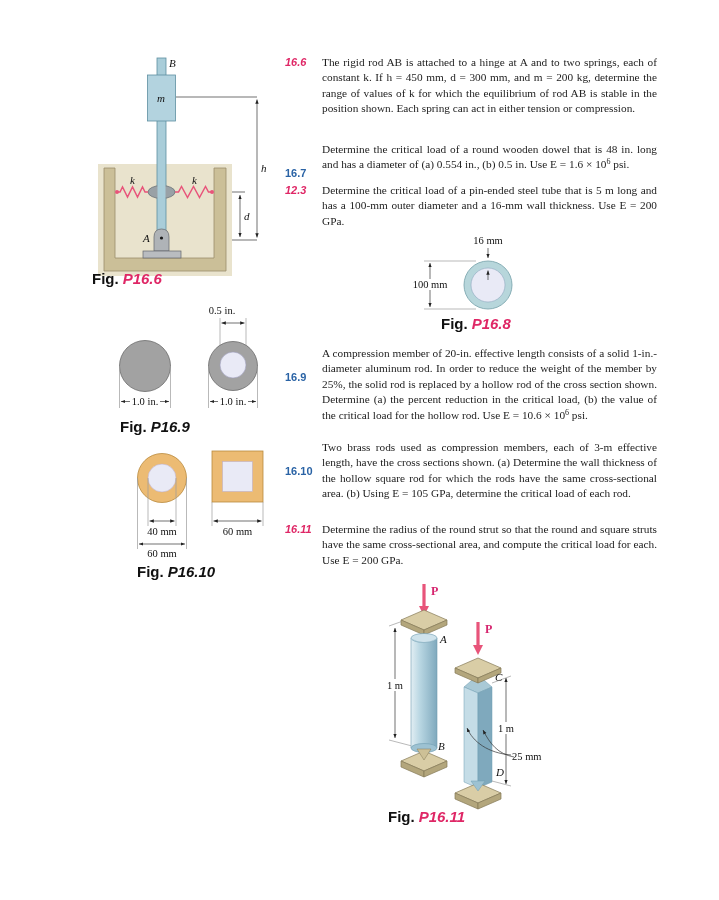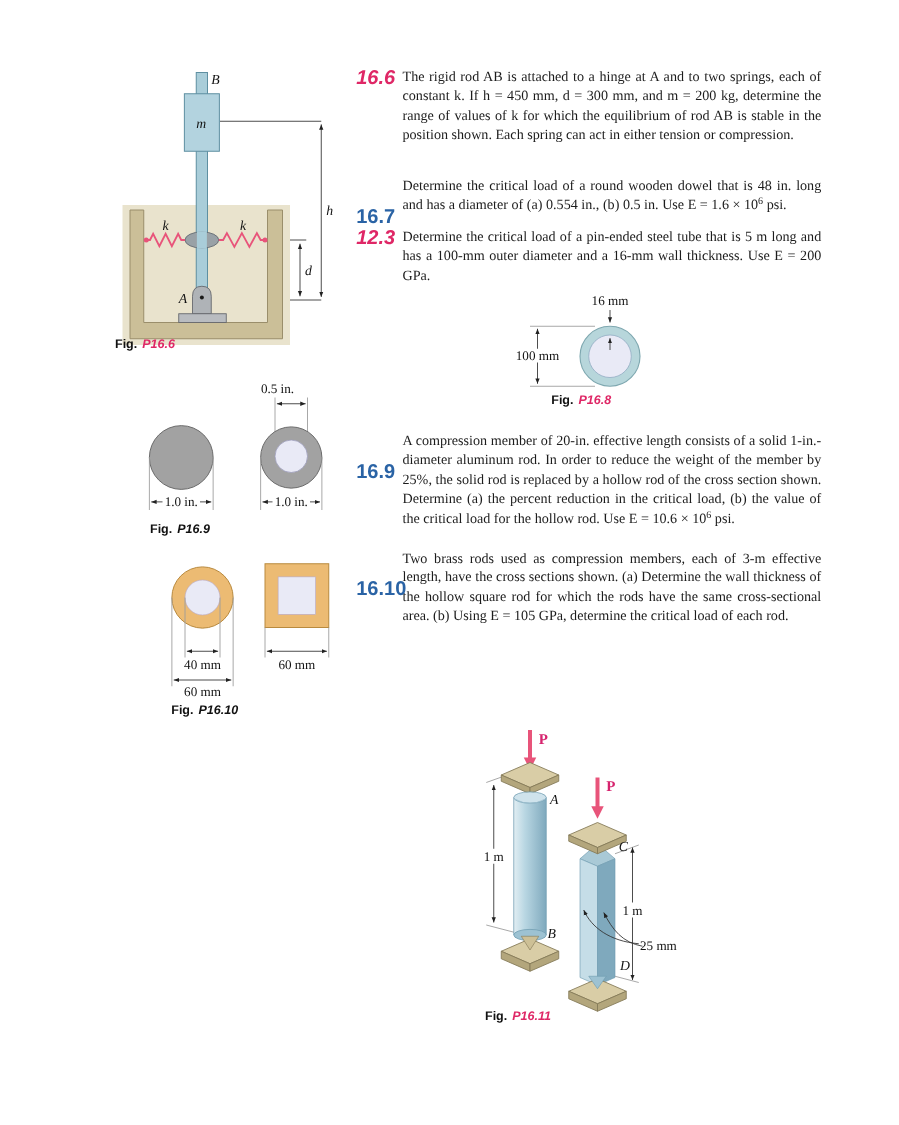--- a/index.html
+++ b/index.html
@@ -1,28 +1,28 @@
 <!DOCTYPE html>
 <html><head>
 <meta charset="utf-8">
 <style>
   html,body{margin:0;padding:0;background:#ffffff;}
   #page{position:relative;width:719px;height:900px;background:#ffffff;overflow:hidden;
         font-family:"Liberation Serif",serif;color:#1a1a1a;}
   .problem{position:absolute;left:285px;width:372px;font-size:11.3px;line-height:15.4px;
            text-align:justify;color:#1c1c1c;}
   .pnum{position:absolute;left:0;top:0;width:31px;
-        font-family:"Liberation Sans",sans-serif;font-weight:bold;font-size:16px;}
+        font-family:"Liberation Sans",sans-serif;font-weight:bold;font-size:11px;}
   .pnum.blue{color:#2a63a5;margin-top:24px;}
   .pnum.mag{color:#df2766;font-style:italic;}
   .ptext{display:block;padding-left:37px;}
   .run-i{}
   .run-sup{font-size:8px;position:relative;top:-4px;}
   .figcap{position:absolute;font-family:"Liberation Sans",sans-serif;font-weight:bold;
-          font-size:10px;color:#111;white-space:nowrap;}
+          font-size:15px;color:#111;white-space:nowrap;}
   .figcap .capnum{margin-left:4px;font-style:italic;}
   .figcap .capnum.mag{color:#df2766;font-style:italic;}
   svg.fig{position:absolute;overflow:visible;}
   .lv{font-family:"Liberation Serif",serif;font-style:italic;font-size:11px;fill:#111;}
   .ld{font-family:"Liberation Serif",serif;font-size:10.5px;fill:#111;}
   .lp{font-family:"Liberation Serif",serif;font-weight:bold;font-size:12px;fill:#d6246e;}
   .dim{stroke:#333;stroke-width:0.7;fill:none;}
   .ext{stroke:#9b9b9b;stroke-width:0.7;fill:none;}
 </style>
 </head>
@@ -218,14 +218,18 @@
     <span class="ptext"><span>Determine the critical load of a pin-ended steel tube that is 5 m long and has a 100-mm outer diameter and a 16-mm wall thickness. Use </span><span class="run-i">E</span><span> = 200 GPa.</span></span>
   </div>
   <div class="problem" style="top:346px">
     <span class="pnum blue">16.9</span>
     <span class="ptext"><span>A compression member of 20-in. effective length consists of a solid 1-in.-diameter aluminum rod. In order to reduce the weight of the member by 25%, the solid rod is replaced by a hollow rod of the cross section shown. Determine (</span><span class="run-i">a</span><span>) the percent reduction in the critical load, (</span><span class="run-i">b</span><span>) the value of the critical load for the hollow rod. Use </span><span class="run-i">E</span><span> = 10.6 × 10</span><span class="run-sup">6</span><span> psi.</span></span>
   </div>
   <div class="problem" style="top:440px">
     <span class="pnum blue">16.10</span>
     <span class="ptext"><span>Two brass rods used as compression members, each of 3-m effective length, have the cross sections shown. (</span><span class="run-i">a</span><span>) Determine the wall thickness of the hollow square rod for which the rods have the same cross-sectional area. (</span><span class="run-i">b</span><span>) Using </span><span class="run-i">E</span><span> = 105 GPa, determine the critical load of each rod.</span></span>
   </div>
+  <div class="problem" style="top:522px">
+    <span class="pnum mag">16.11</span>
+    <span class="ptext"><span>Determine the radius of the round strut so that the round and square struts have the same cross-sectional area, and compute the critical load for each. Use </span><span class="run-i">E</span><span> = 200 GPa.</span></span>
+  </div>
 
 </div>
 
 </body></html>

